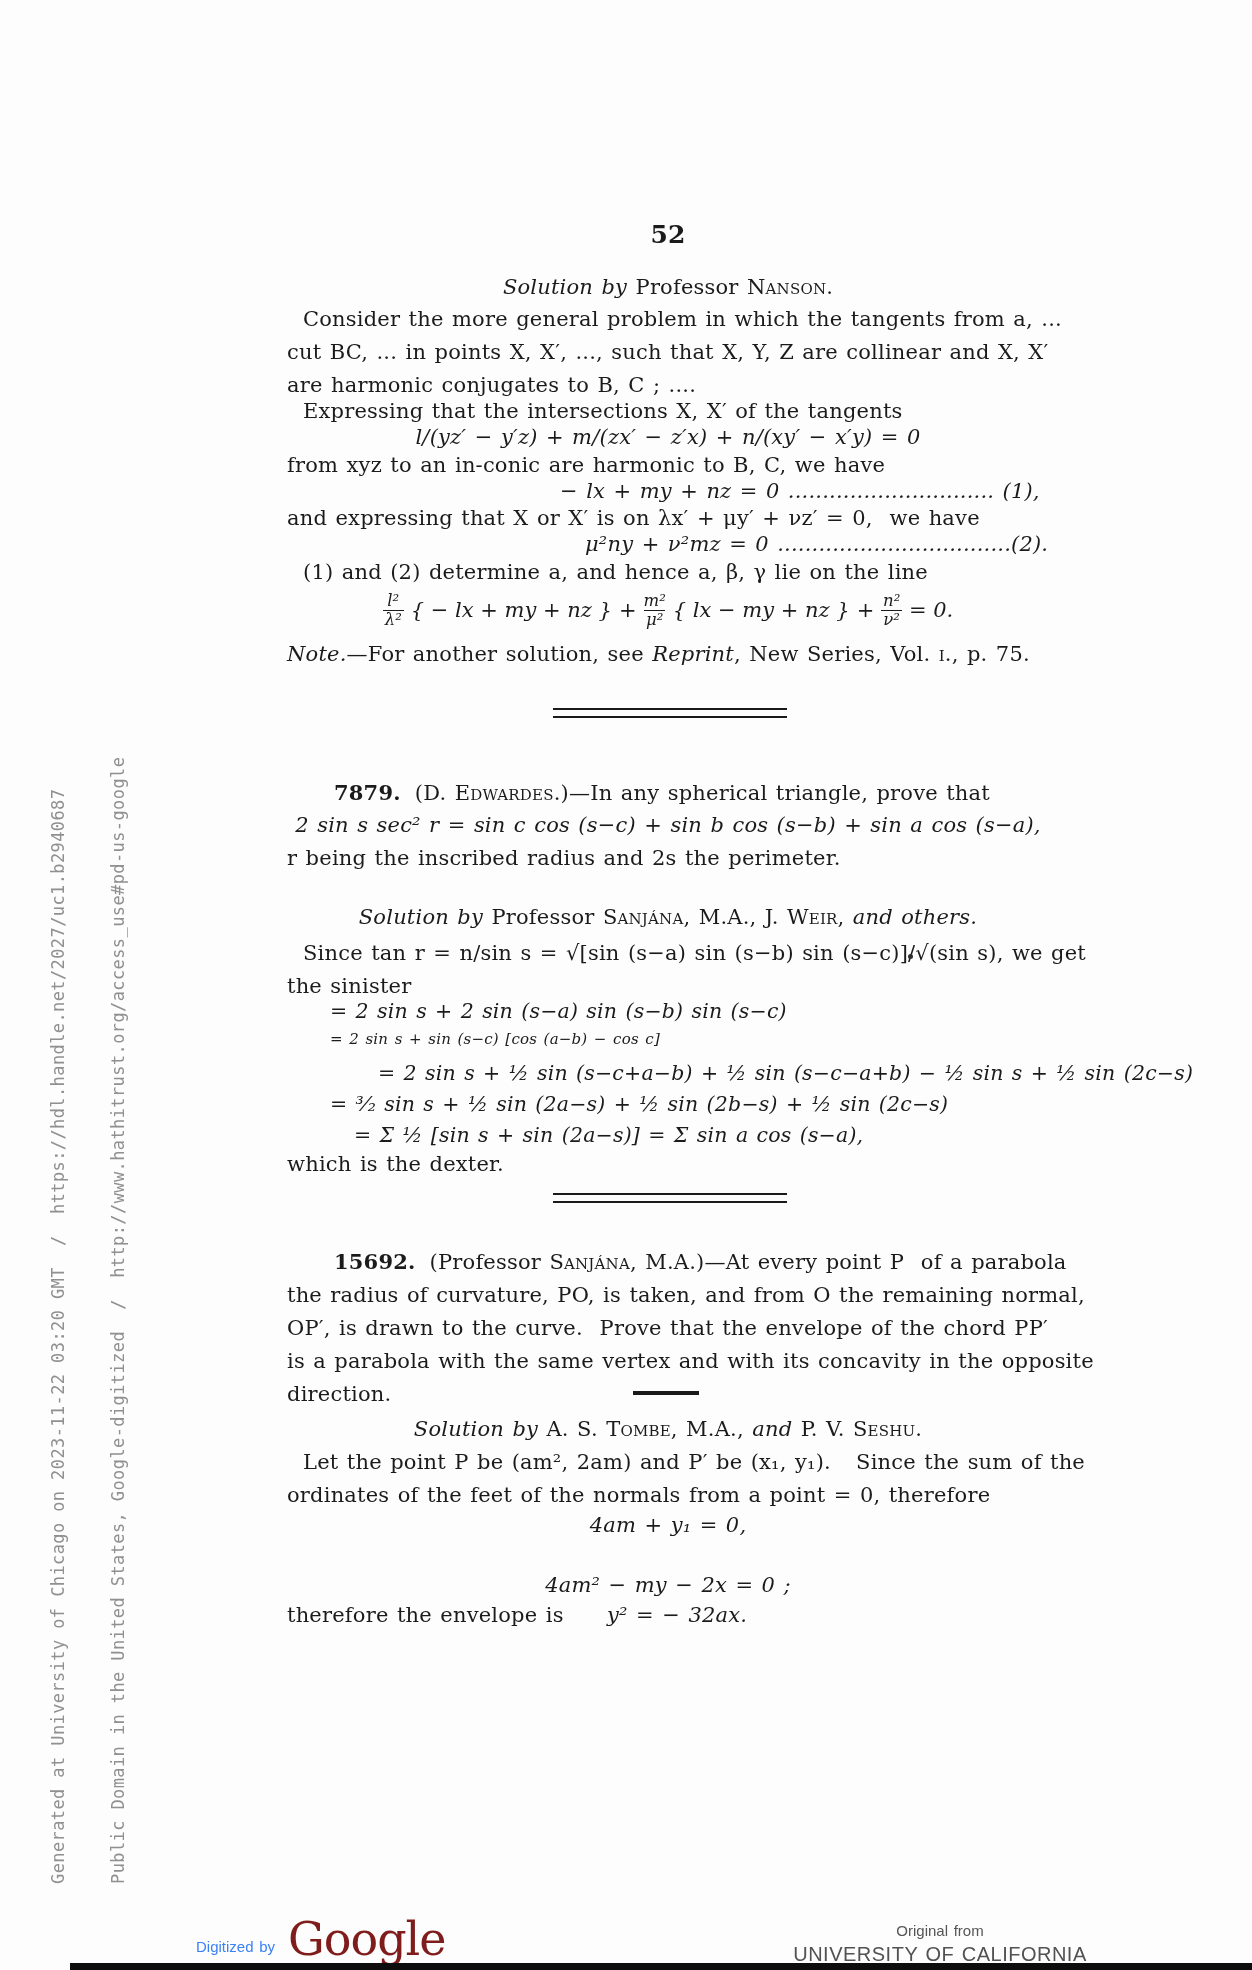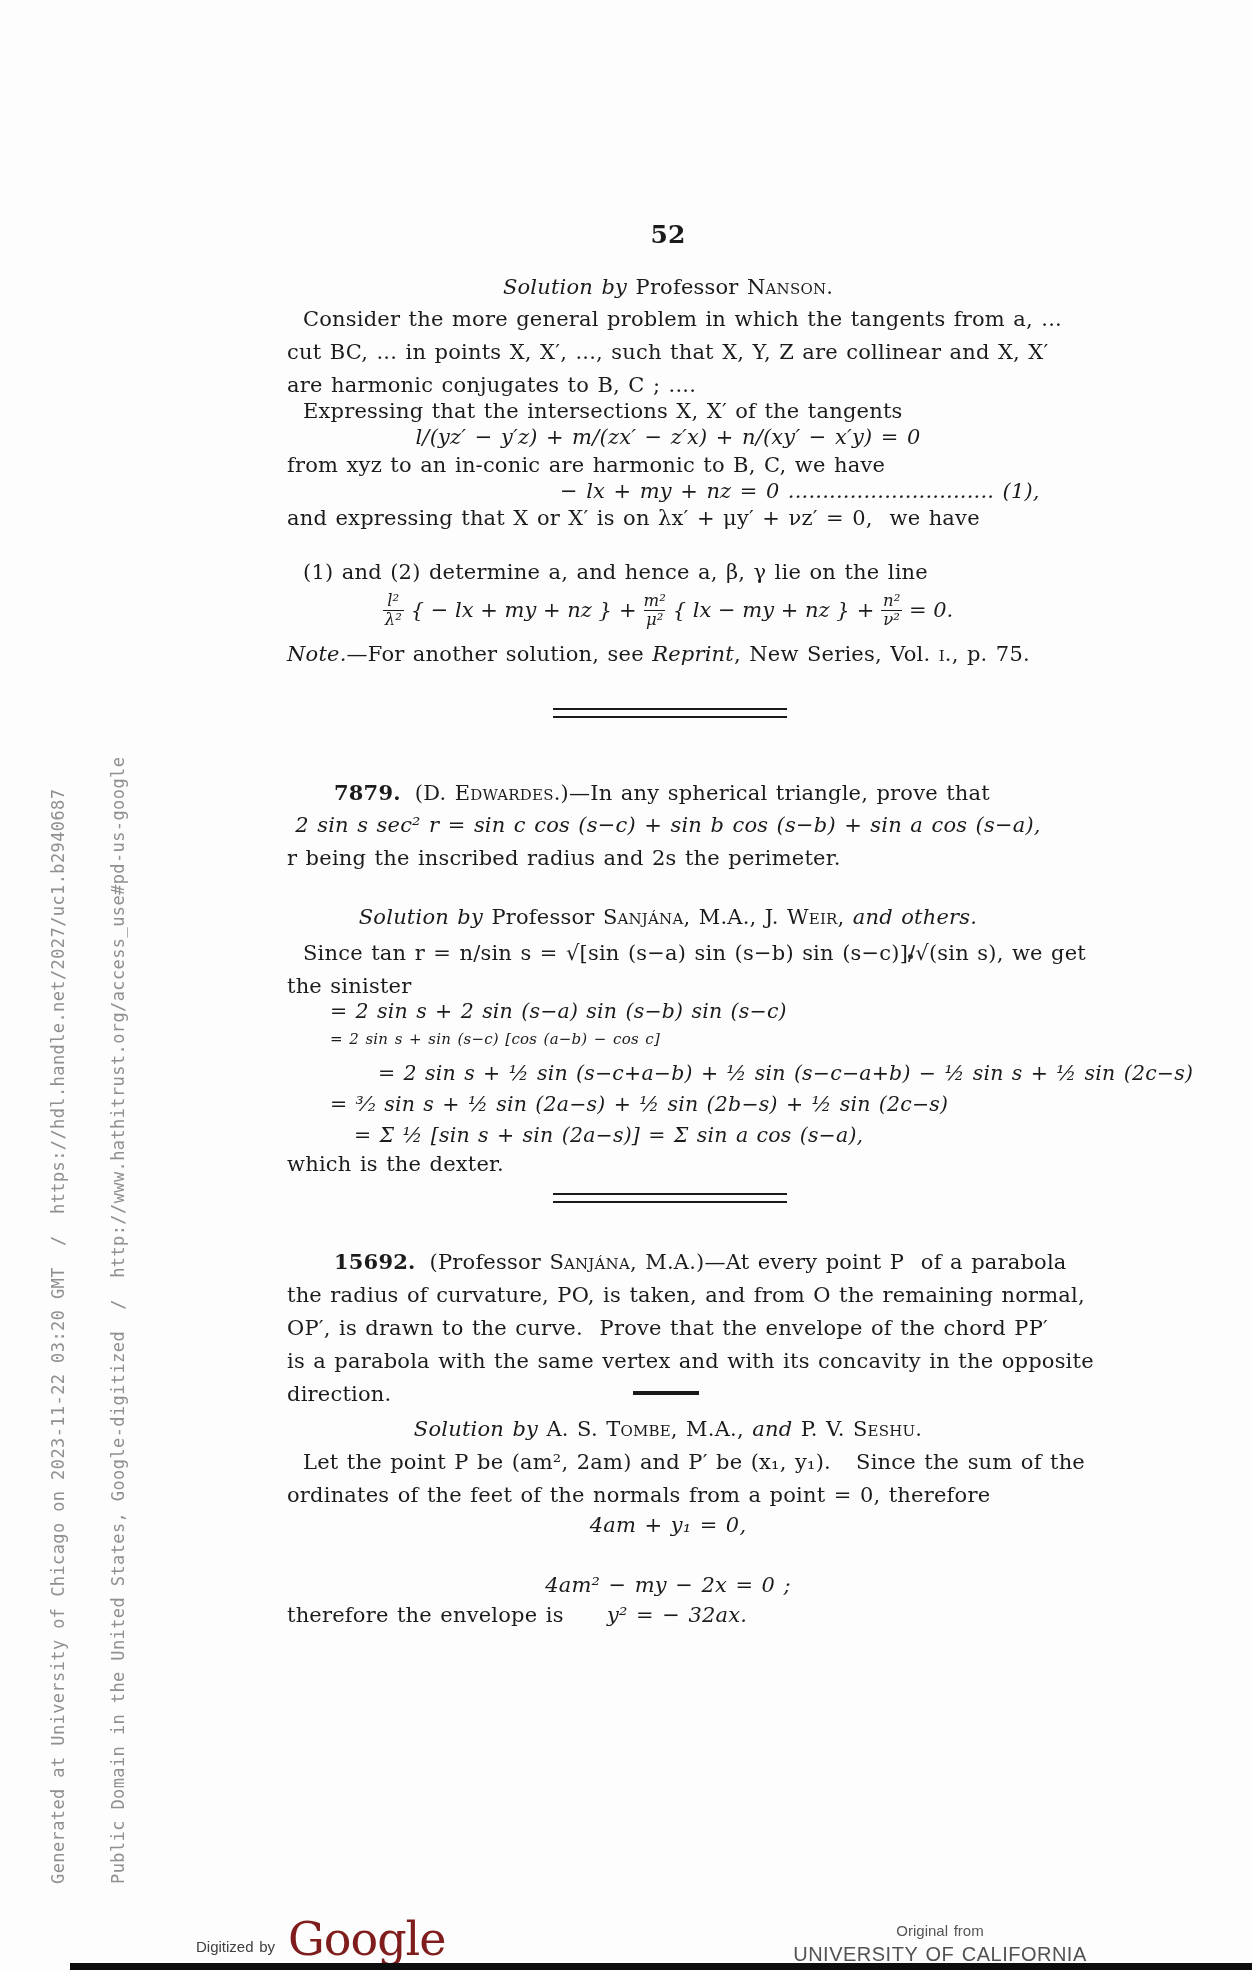--- a/index.html
+++ b/index.html
@@ -41,20 +41,21 @@
 
   <div class="l" style="top:306px;left:303px;">Consider the more general problem in which the tangents from a, ...</div>
   <div class="l" style="top:339px;left:287px;">cut BC, ... in points X, X′, ..., such that X, Y, Z are collinear and X, X′</div>
   <div class="l" style="top:372px;left:287px;">are harmonic conjugates to B, C ; ....</div>
 
   <div class="l" style="top:398px;left:303px;">Expressing that the intersections X, X′ of the tangents</div>
   <div class="l c math" style="top:424px;">l/(yz′ − y′z) + m/(zx′ − z′x) + n/(xy′ − x′y) = 0</div>
   <div class="l" style="top:452px;left:287px;">from xyz to an in-conic are harmonic to B, C, we have</div>
   <div class="l math" style="top:478px;left:560px;">− lx + my + nz = 0 .............................. (1),</div>
   <div class="l" style="top:505px;left:287px;">and expressing that X or X′ is on λx′ + μy′ + νz′ = 0,  we have</div>
+  <div class="l math" style="top:531px;left:585px;">μ²ny + ν²mz = 0 ..................................(2).</div>
   <div class="l" style="top:559px;left:303px;">(1) and (2) determine a, and hence a, β, γ lie on the line</div>
 
   <div class="bigeq math" style="top:586px;height:48px;">
     <span class="frac">
         <span>l²</span>
         <span class="dn">λ²</span>
       </span>
     <span>{ − lx + my + nz }</span>
     <span>+</span>
     <span class="frac">
@@ -104,20 +105,20 @@
 
   <div class="l c" style="top:1416px;"><span class="it">Solution by</span><span> A. S. </span><span class="sc">Tombe,</span><span> M.A., </span><span class="it">and</span><span> P. V. </span><span class="sc">Seshu.</span></div>
 
   <div class="l" style="top:1449px;left:303px;">Let the point P be (am², 2am) and P′ be (x₁, y₁).   Since the sum of the</div>
   <div class="l" style="top:1482px;left:287px;">ordinates of the feet of the normals from a point = 0, therefore</div>
   <div class="l c math" style="top:1512px;">4am + y₁ = 0,</div>
   <div class="l c math" style="top:1572px;">4am² − my − 2x = 0 ;</div>
   <div class="l" style="top:1602px;left:287px;">therefore the envelope is</div>
   <div class="l math" style="top:1602px;left:607px;">y² = − 32ax.</div>
 
-  <div class="l sans" style="top:1938px;left:196px;font-size:15px;color:#404040;letter-spacing:0;">Digitized by</div>
+  <div class="l sans" style="top:1938px;left:196px;font-size:15px;color:#3b82f6;letter-spacing:0;">Digitized by</div>
   <div class="google">Google</div>
   <div class="l sans" style="top:1922px;left:770px;width:340px;text-align:center;font-size:15px;color:#555;letter-spacing:0;">Original from</div>
   <div class="l sans" style="top:1942px;left:770px;width:340px;text-align:center;font-size:20px;color:#525252;letter-spacing:0.5px;">UNIVERSITY OF CALIFORNIA</div>
 
   <div class="bar" style="top:1963px;left:70px;width:1182px;height:7px;"></div>
 
 </div>
 
 </body></html>

